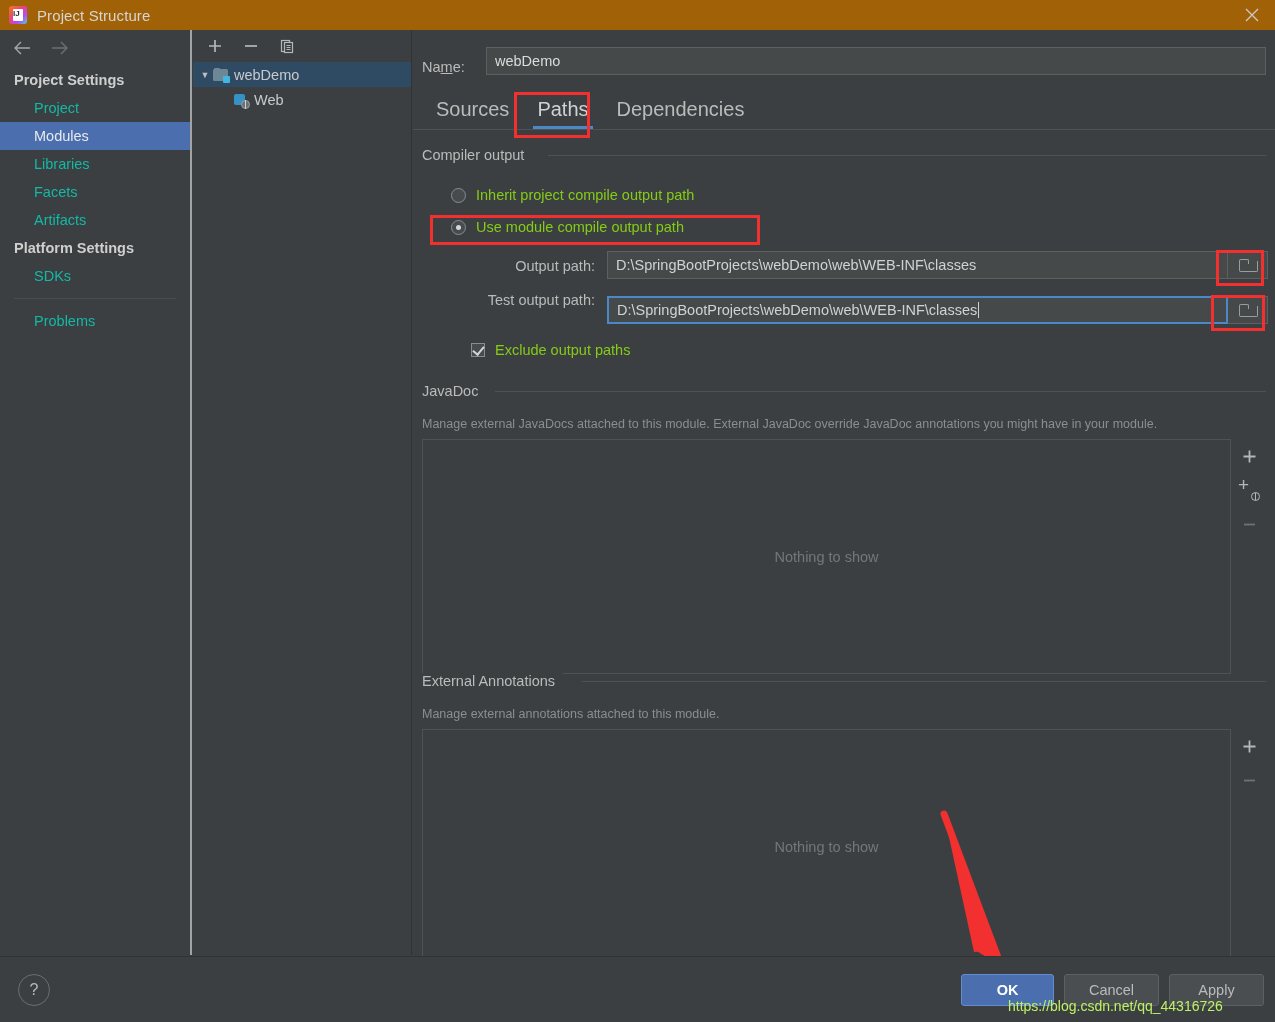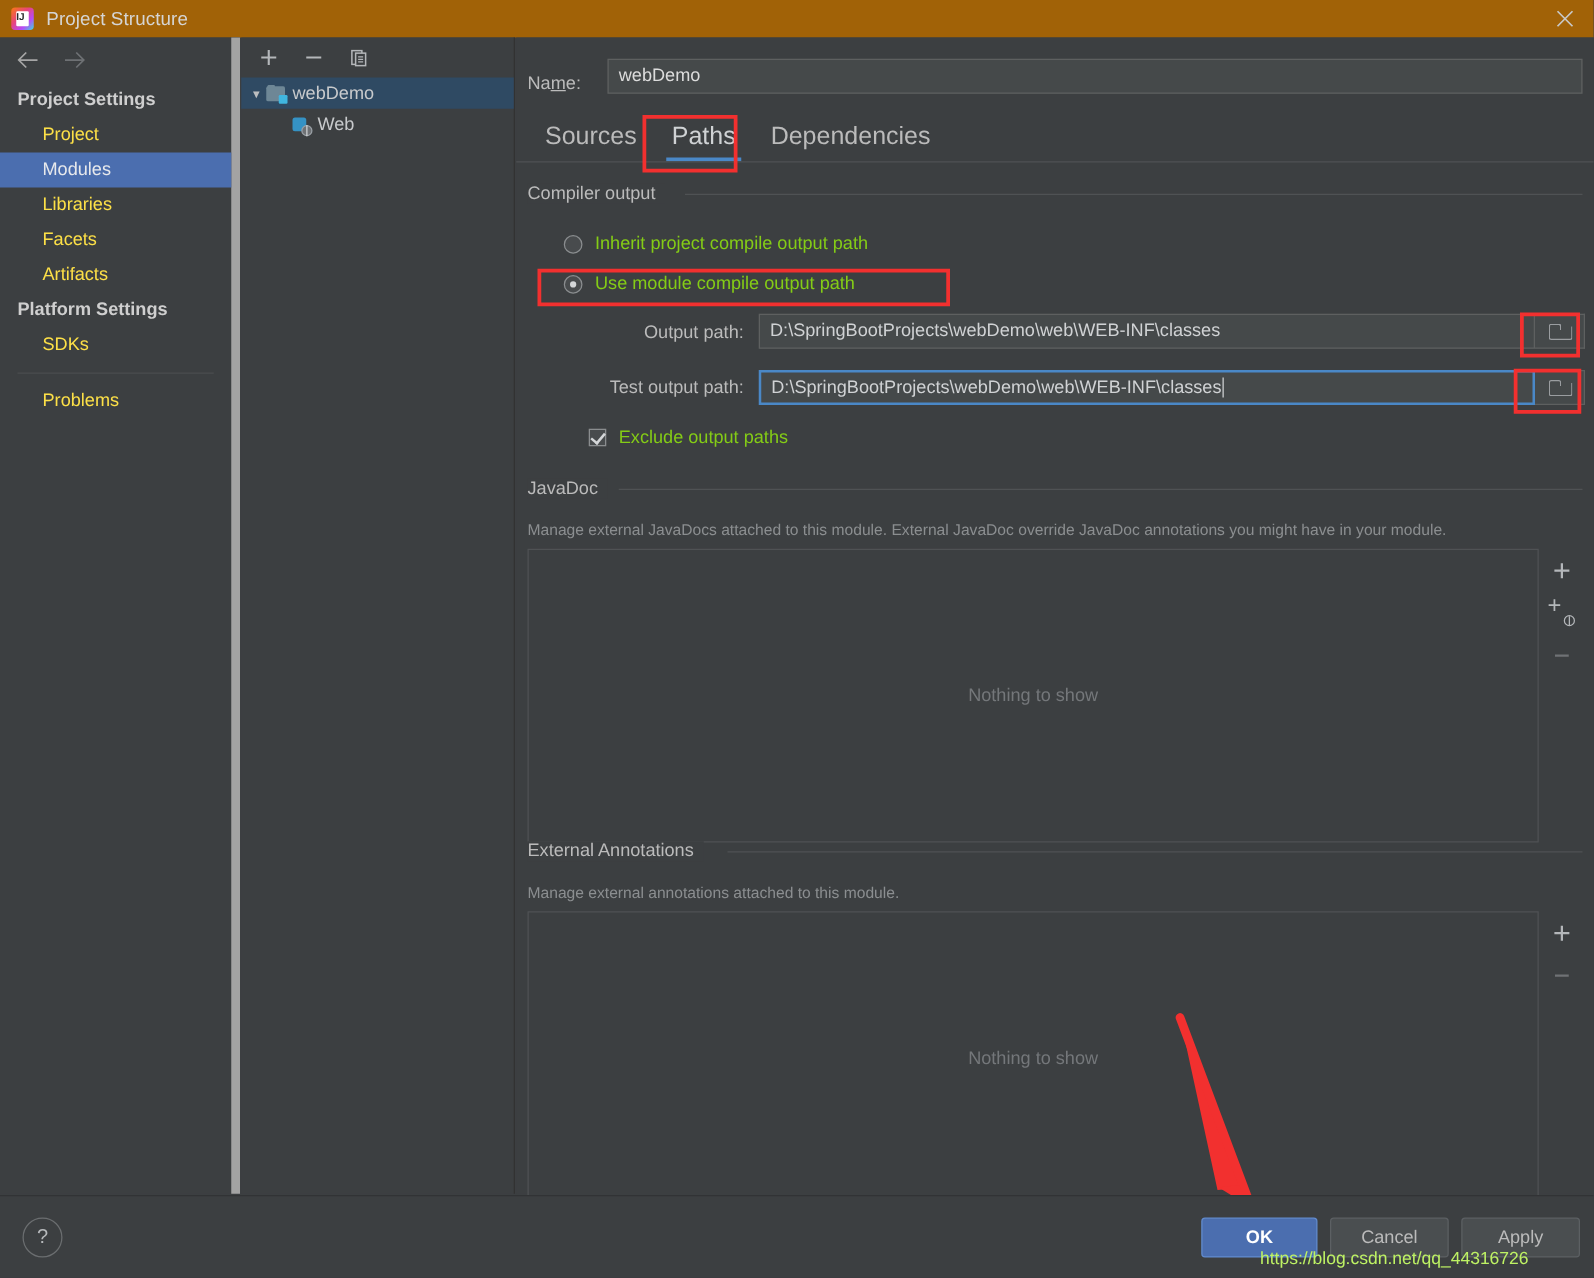--- a/index.html
+++ b/index.html
@@ -44,33 +44,33 @@
     position: absolute; right: 0; top: 0; width: 46px; height: 30px;
     display: flex; align-items: center; justify-content: center;
     color: #c8c8c8;
   }
   .titlebar-close svg { display:block; }
 
   
   .sidebar {
     position: absolute; left: 0; top: 30px; width: 192px; height: 925px;
     background: #3c3f41;
-    border-right: 7px solid #a3a3a3;
+    border-right: 2px solid #a3a3a3;
   }
   .nav-row {
     height: 36px; display: flex; align-items: center; padding-left: 12px; gap: 18px;
   }
   .nav-arrow { color: #a6a6a6; display:flex; align-items:center;}
   .nav-arrow.fwd { color: #6e7174; }
   .side-group {
     font-size: 14.5px; color: #cfcfcf; font-weight: bold;
     padding: 0 0 0 14px; height: 28px; line-height: 28px;
   }
   .side-item {
-    font-size: 14.5px; color: #fde047;
+    font-size: 14.5px; color: #14b8a6;
     padding-left: 34px; height: 28px; line-height: 28px;
     white-space: nowrap;
   }
   .side-item.selected {
     background: #4b6eaf; color: #e7e9ec;
   }
   .side-sep {
     margin: 8px 14px 8px 14px; height: 1px; background: #4a4d4f;
   }
 
@@ -382,21 +382,21 @@
     </div>
 
     <div class="path-label" style="left:0px; top:228px; width:182px;">Output path:</div>
     <div class="path-field" style="left:194px; top:221px; width:621px;">
       <span>D:\SpringBootProjects\webDemo\web\WEB-INF\classes</span>
     </div>
     <div class="browse-btn" style="left:815px; top:221px;">
       <span class="fld"></span>
     </div>
 
-    <div class="path-label" style="left:0px; top:272px; width:182px;">Test output path:</div>
+    <div class="path-label" style="left:0px; top:262px; width:182px;">Test output path:</div>
     <div class="path-field focused" style="left:194px; top:266px; width:621px;">
       <span>D:\SpringBootProjects\webDemo\web\WEB-INF\classes</span>
         <span class="caret"></span>
     </div>
     <div class="browse-btn" style="left:815px; top:266px;">
       <span class="fld"></span>
     </div>
 
     <div class="radio-row" style="left:58px; top:312px;">
       <span class="checkbox checked"></span>

